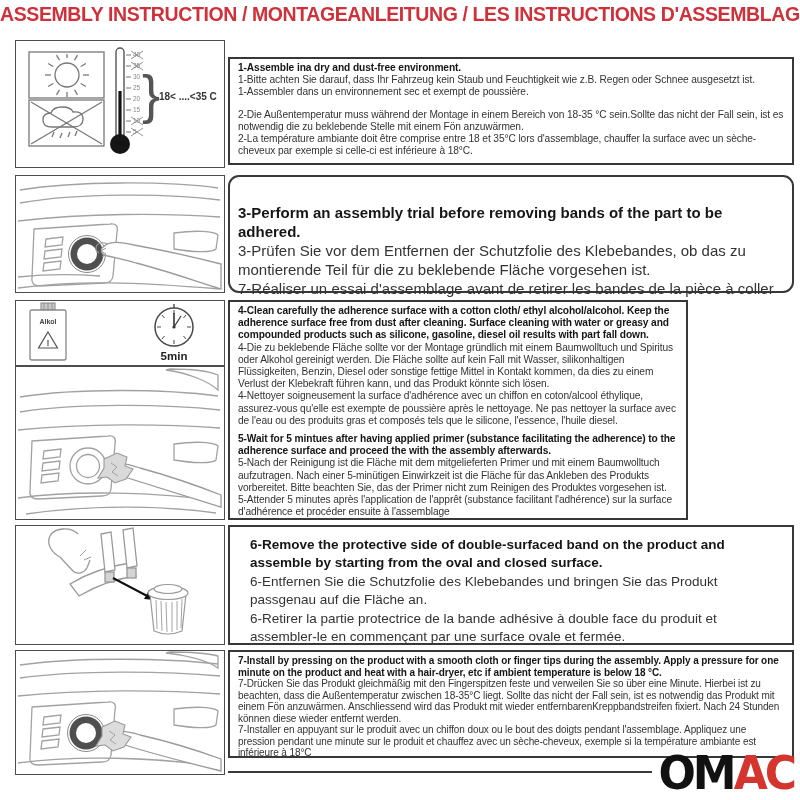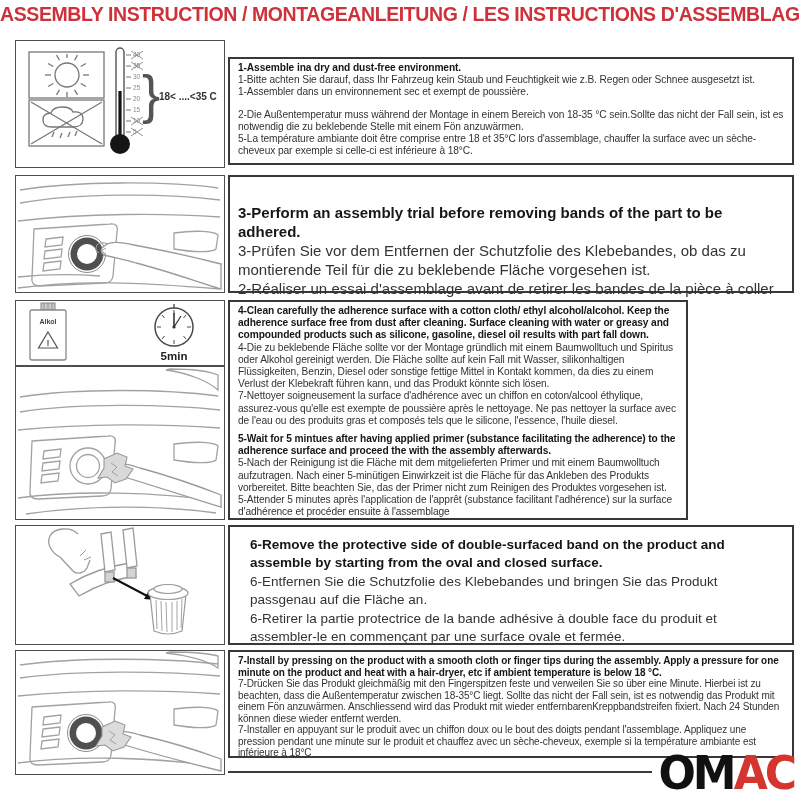--- a/index.html
+++ b/index.html
@@ -16,21 +16,21 @@
   .lbox{border:1.6px solid #4d4d4d;}
   .rbox{border:2px solid #383838;padding:3px 8px 0 8px;}
   .rbox p{margin:0;}
   .sm{font-size:10.2px;line-height:12.2px;letter-spacing:-0.1px;color:#333;}
   .xs{font-size:10px;line-height:11.5px;letter-spacing:-0.1px;color:#333;}
   .md{font-size:15px;line-height:19px;color:#333;}
   .md2{font-size:13.5px;line-height:18.4px;color:#333;}
   .en{font-weight:bold;color:#161616;}
   .gap{height:10px;}
   .gap-s{height:6px;}
-  .pad-t-lg{padding-top:26px;}
+  .pad-t-lg{padding-top:26px;border-radius:11px;}
   .pad-t-md{padding-top:9px;padding-left:20px;}
   .divider{position:absolute;left:0;right:0;height:2px;background:#4d4d4d;}
   .footer-rule{position:absolute;left:228px;top:771px;width:424px;height:2px;background:#3a3a3a;}
   .logo{
     position:absolute;right:6px;top:746px;width:150px;height:54px;
     font-family:"DejaVu Sans",sans-serif;font-weight:bold;font-size:44px;
     letter-spacing:-3px;line-height:54px;text-align:right;white-space:nowrap;
     transform:scaleY(1.04);
   }
   .logo .blk{color:#111111;}
@@ -115,21 +115,21 @@
     <text x="143" y="59" font-size="10" font-weight="bold" fill="#333">18&lt; ....&lt;35 C</text>
   </svg>
 </div>
 
 <div class="box rbox sm" style="left:228px;top:40px;width:566px;height:108px;margin-top:17px;">
   <p class="en">1-Assemble ina dry and dust-free environment.</p>
   <p>1-Bitte achten Sie darauf, dass Ihr Fahrzeug kein Staub und Feuchtigkeit wie z.B. Regen oder Schnee ausgesetzt ist.</p>
   <p>1-Assembler dans un environnement sec et exempt de poussière.</p>
   <p class="gap"></p>
   <p>2-Die Außentemperatur muss während der Montage in einem Bereich von 18-35 °C  sein.Sollte das nicht der Fall sein, ist es notwendig die zu beklebende Stelle mit einem Fön anzuwärmen.</p>
-  <p>5-La température ambiante doit être comprise entre 18 et 35°C lors d'assemblage, chauffer la surface avec un sèche-cheveux par exemple si celle-ci est inférieure à 18°C.</p>
+  <p>2-La température ambiante doit être comprise entre 18 et 35°C lors d'assemblage, chauffer la surface avec un sèche-cheveux par exemple si celle-ci est inférieure à 18°C.</p>
 </div>
 
 <div class="box lbox" style="left:15px;top:175px;width:210px;height:118px;">
   <svg width="206" height="114" viewBox="0 0 206 114">
     <g stroke="#a2a2a2" fill="none" stroke-width="1.3">
       <path d="M4,14 C60,5 150,5 202,12"></path>
       <path d="M4,27 C60,17 150,17 204,24"></path>
       <path d="M2,45 C70,37 150,37 204,41"></path>
       <path d="M158,57 C180,54 198,55 202,59 L200,73 C196,77 176,76 158,73 Z"></path>
       <path d="M18,53 L94,48 Q103,47 101,56 L97,100 Q96,107 88,107 L24,110 Q15,110 16,102 Z"></path>
@@ -148,21 +148,21 @@
       <path d="M205,88 C170,79 140,73 118,69 C106,66 97,65 91,68 L86,72 C84,76 87,80 92,80 C100,82 110,84 120,87 C148,94 176,104 205,113 Z" fill="#fff" stroke="#9a9a9a" stroke-width="1.3"></path>
       <path d="M92,68 q-8,-3 -11,1 q-3,5 2,8" fill="none" stroke="#9a9a9a" stroke-width="1.1"></path>
       <path d="M90,72 l-5,3 l5,3 l-4,3" fill="none" stroke="#9a9a9a" stroke-width="1"></path>
     </g>
   </svg>
 </div>
 
 <div class="box rbox md pad-t-lg" style="left:228px;top:175px;width:566px;height:118px;">
   <p class="en">3-Perform an assembly trial before removing bands of the part to be adhered.</p>
   <p>3-Prüfen Sie vor dem Entfernen der Schutzfolie des Klebebandes, ob das zu montierende Teil für die zu beklebende Fläche vorgesehen ist.</p>
-  <p>2-Réaliser un essai d'assemblage avant de retirer les bandes de la pièce à coller</p>
+  <p>7-Réaliser un essai d'assemblage avant de retirer les bandes de la pièce à coller</p>
 </div>
 
 <div class="box lbox" style="left:15px;top:300px;width:210px;height:220px;">
   <div class="divider" style="top:64px;"></div>
   <svg width="206" height="64" viewBox="0 0 206 62">
     <g>
       <rect x="25" y="1" width="14" height="7" fill="#c9c9c9" stroke="#888" stroke-width="1"></rect>
       <line x1="28" y1="1" x2="28" y2="8" stroke="#888" stroke-width="0.8"></line>
       <line x1="32" y1="1" x2="32" y2="8" stroke="#888" stroke-width="0.8"></line>
       <line x1="36" y1="1" x2="36" y2="8" stroke="#888" stroke-width="0.8"></line>
@@ -210,21 +210,21 @@
       <path d="M205,128 C172,115 146,107 124,101 C112,97 103,95 97,98 C93,101 94,105 99,107 C118,113 156,125 205,140 Z" fill="#fff" stroke="#9a9a9a" stroke-width="1.3"></path>
       <path d="M88,92 l13,-6 l10,4 l-2,9 l8,3 l-7,10 l-11,4 l-8,-6 l-9,1 l6,-10 z" fill="#d9d9d9" stroke="#999" stroke-width="1.1"></path>
       <path d="M95,96 l6,4 l-5,5 l6,4" fill="none" stroke="#9a9a9a" stroke-width="0.9"></path>
     </g>
   </svg>
 </div>
 
 <div class="box rbox sm" style="left:228px;top:300px;width:460px;height:220px;">
   <p class="en">4-Clean carefully the adherence surface with a cotton cloth/ ethyl alcohol/alcohol. Keep the adherence surface free from dust after cleaning. Surface cleaning with water or greasy and compounded products such as silicone, gasoline, diesel oil results with part fall down.</p>
   <p>4-Die zu beklebende Fläche sollte vor der Montage gründlich mit einem Baumwolltuch und Spiritus oder Alkohol gereinigt werden. Die Fläche sollte auf kein Fall mit Wasser, silikonhaltigen Flüssigkeiten, Benzin, Diesel oder sonstige fettige Mittel in Kontakt kommen, da dies zu einem Verlust der Klebekraft führen kann, und das Produkt könnte sich lösen.</p>
-  <p>7-Nettoyer soigneusement la surface d'adhérence avec un chiffon en coton/alcool éthylique, assurez-vous qu'elle est exempte de poussière après le nettoyage. Ne pas nettoyer la surface avec de l'eau ou des produits gras et composés tels que le silicone, l'essence, l'huile diesel.</p>
+  <p>4-Nettoyer soigneusement la surface d'adhérence avec un chiffon en coton/alcool éthylique, assurez-vous qu'elle est exempte de poussière après le nettoyage. Ne pas nettoyer la surface avec de l'eau ou des produits gras et composés tels que le silicone, l'essence, l'huile diesel.</p>
   <p class="gap-s"></p>
   <p class="en">5-Wait for 5 mintues after having applied primer (substance facilitating the adherence) to the adherence surface and proceed the with the assembly afterwards.</p>
   <p>5-Nach der Reinigung ist die Fläche mit dem mitgelieferten Primer und mit einem Baumwolltuch aufzutragen. Nach einer 5-minütigen Einwirkzeit ist die Fläche für das Ankleben des Produkts vorbereitet. Bitte beachten Sie, das der Primer nicht zum Reinigen des Produktes vorgesehen ist.</p>
   <p>5-Attender 5 minutes après l'application de l'apprêt (substance facilitant l'adhérence) sur la surface d'adhérence et procéder ensuite à l'assemblage</p>
 </div>
 
 <div class="box lbox" style="left:15px;top:525px;width:210px;height:120px;">
   <svg width="206" height="116" viewBox="0 0 206 116">
     <g stroke="#9a9a9a" fill="#fff" stroke-width="1.3">
       <path d="M62,8 C54,0 38,2 34,10 C30,18 36,27 44,31 L57,45 C61,49 68,47 71,42 L74,34"></path>

